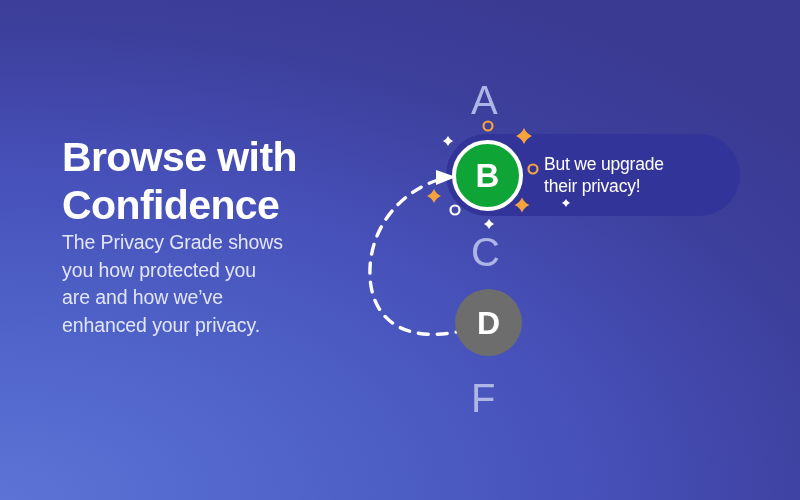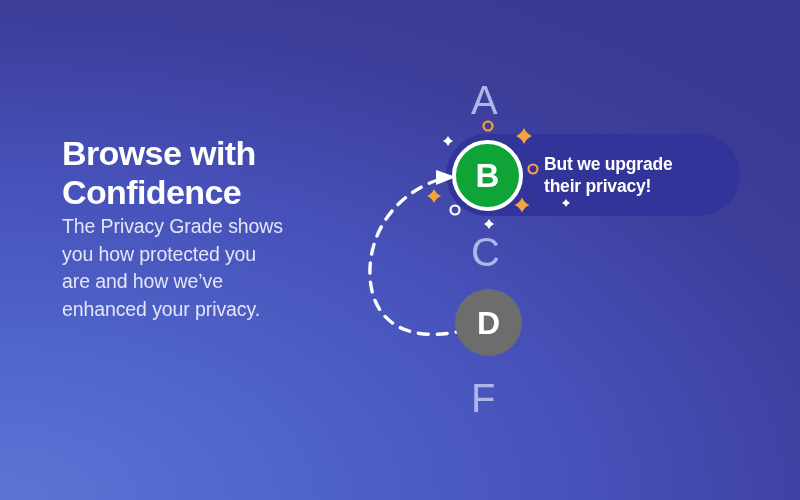--- a/index.html
+++ b/index.html
@@ -27,21 +27,21 @@
   
   .left-col {
     position: absolute;
     left: 62px;
     top: 134px;
     width: 300px;
   }
 
   .headline {
     color: #ffffff;
-    font-size: 34px;
+    font-size: 41px;
     line-height: 1.16;
     font-weight: 700;
     letter-spacing: -0.6px;
     white-space: pre-line;
   }
 
   .subcopy {
     color: #e3e6f8;
     font-size: 19.5px;
     line-height: 1.42;
@@ -74,21 +74,21 @@
     align-items: center;
   }
   .pill.top    { left: 446px; top: 134px; width: 294px; }
   .pill.bottom { left: 450px; top: 281px; width: 286px; }
 
   .pill-text {
     position: absolute;
     left: 98px;
     color: #ffffff;
     font-size: 17.5px;
-    font-weight: 700;
+    font-weight: 400;
     line-height: 1.28;
     letter-spacing: -0.2px;
     white-space: pre-line;
   }
 
   
   .badge {
     position: absolute;
     border-radius: 50%;
     display: flex;

